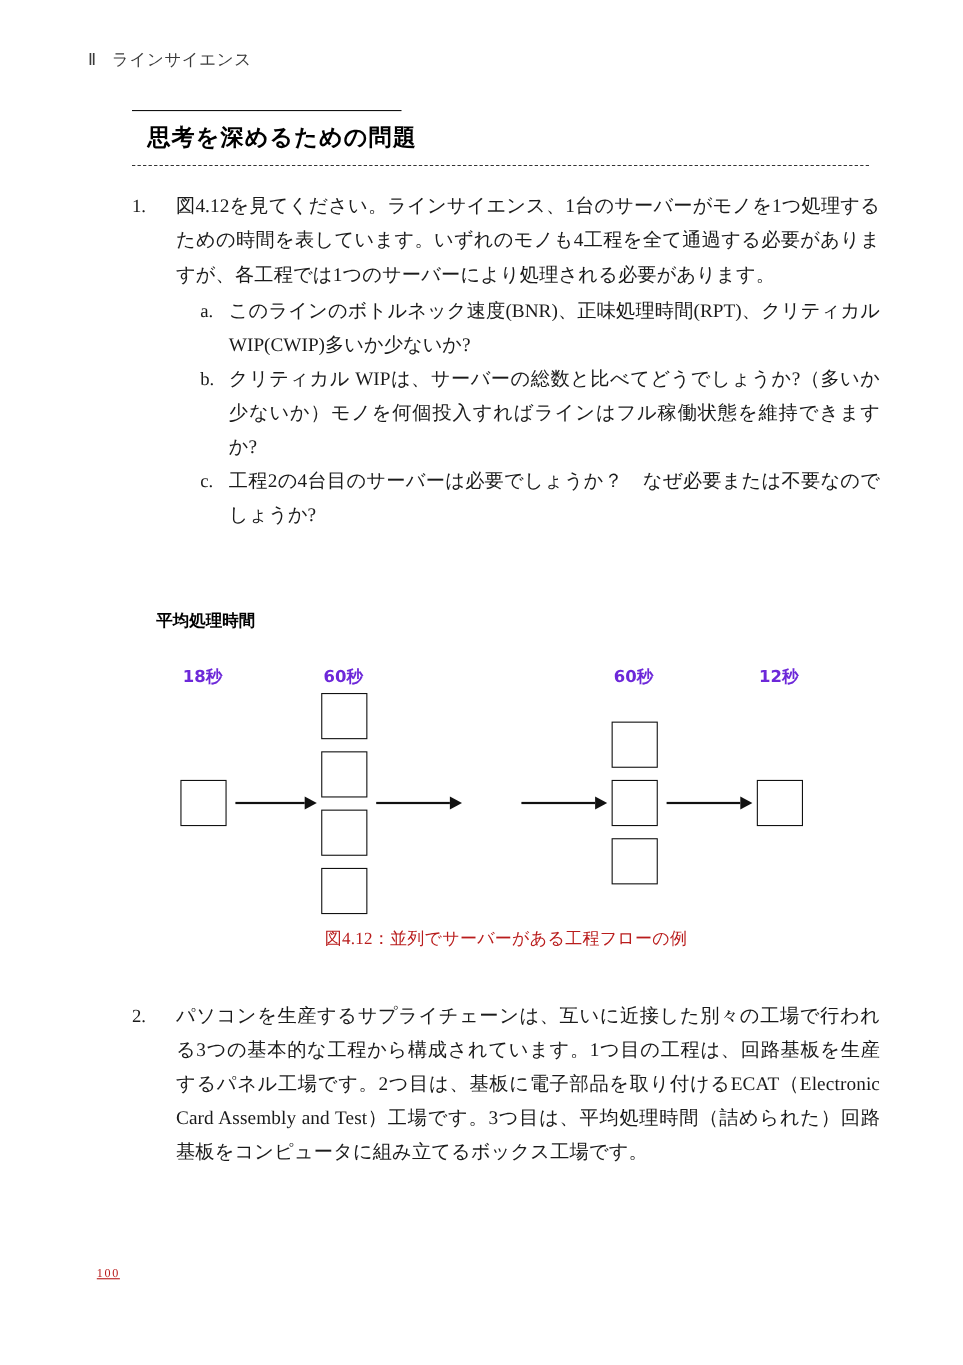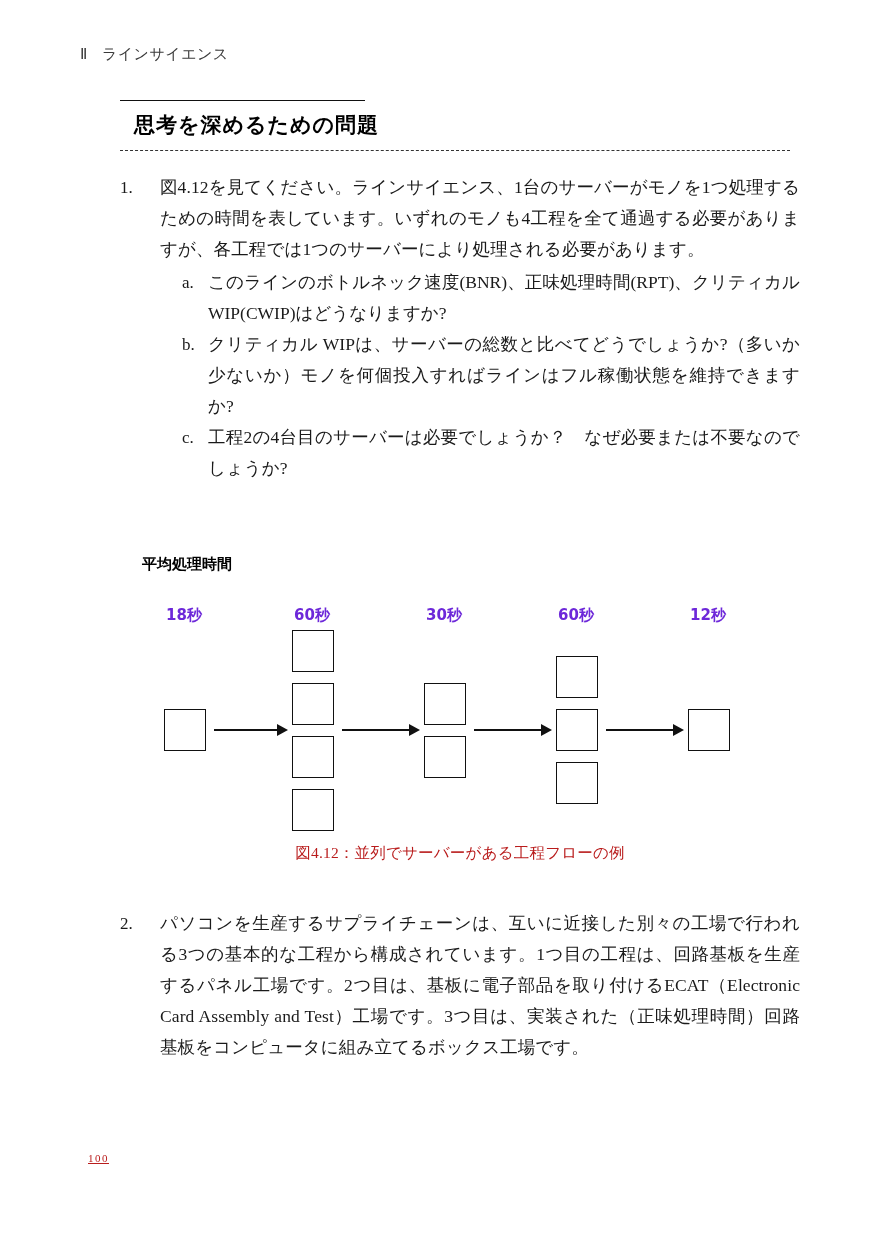--- a/index.html
+++ b/index.html
@@ -231,21 +231,21 @@
 </div>
 
 <div class="content">
   <div class="q-item">
     <div class="q-num">1.</div>
     <div class="q-body">
       <div class="q-text">図4.12を見てください。ラインサイエンス、1台のサーバーがモノを1つ処理するための時間を表しています。いずれのモノも4工程を全て通過する必要がありますが、各工程では1つのサーバーにより処理される必要があります。</div>
       <div class="sub-list">
         <div class="sub-item">
           <div class="sub-marker">a.</div>
-          <div class="sub-text">このラインのボトルネック速度(BNR)、正味処理時間(RPT)、クリティカル WIP(CWIP)はどうなりますか?</div>
+          <div class="sub-text">このラインのボトルネック速度(BNR)、正味処理時間(RPT)、クリティカル WIP(CWIP)多いか少ないか?</div>
         </div>
         <div class="sub-item">
           <div class="sub-marker">b.</div>
           <div class="sub-text">クリティカル WIPは、サーバーの総数と比べてどうでしょうか?（多いか少ないか）モノを何個投入すればラインはフル稼働状態を維持できますか?</div>
         </div>
         <div class="sub-item">
           <div class="sub-marker">c.</div>
           <div class="sub-text">工程2の4台目のサーバーは必要でしょうか？　なぜ必要または不要なのでしょうか?</div>
         </div>
       </div>
@@ -264,27 +264,20 @@
       </div>
       <div class="station" style="left: 162px; width: 60px;">
         <div class="station-label">60秒</div>
         <div class="server-stack" style="top: 49.5px;">
           <div class="server-box"></div>
           <div class="server-box"></div>
           <div class="server-box"></div>
           <div class="server-box"></div>
         </div>
       </div>
-      <div class="station" style="left: 294px; width: 60px;">
-        <div class="station-label">30秒</div>
-        <div class="server-stack" style="top: 102.5px;">
-          <div class="server-box"></div>
-          <div class="server-box"></div>
-        </div>
-      </div>
       <div class="station" style="left: 426px; width: 60px;">
         <div class="station-label">60秒</div>
         <div class="server-stack" style="top: 76px;">
           <div class="server-box"></div>
           <div class="server-box"></div>
           <div class="server-box"></div>
         </div>
       </div>
       <div class="station" style="left: 558px; width: 60px;">
         <div class="station-label">12秒</div>
@@ -309,18 +302,18 @@
         <div class="head" style="left: 67px;"></div>
       </div>
     </div>
   <div class="fig-caption">図4.12：並列でサーバーがある工程フローの例</div>
 </div>
 
 <div class="content-2">
   <div class="q-item">
     <div class="q-num">2.</div>
     <div class="q-body">
-      <div class="q-text">パソコンを生産するサプライチェーンは、互いに近接した別々の工場で行われる3つの基本的な工程から構成されています。1つ目の工程は、回路基板を生産するパネル工場です。2つ目は、基板に電子部品を取り付けるECAT（Electronic Card Assembly and Test）工場です。3つ目は、実装された（正味処理時間）回路基板をコンピュータに組み立てるボックス工場です。</div>
+      <div class="q-text">パソコンを生産するサプライチェーンは、互いに近接した別々の工場で行われる3つの基本的な工程から構成されています。1つ目の工程は、回路基板を生産するパネル工場です。2つ目は、基板に電子部品を取り付けるECAT（Electronic Card Assembly and Test）工場です。3つ目は、平均処理時間（詰められた）回路基板をコンピュータに組み立てるボックス工場です。</div>
     </div>
   </div>
 </div>
 
 <div class="folio">100</div>
 
 </body></html>

